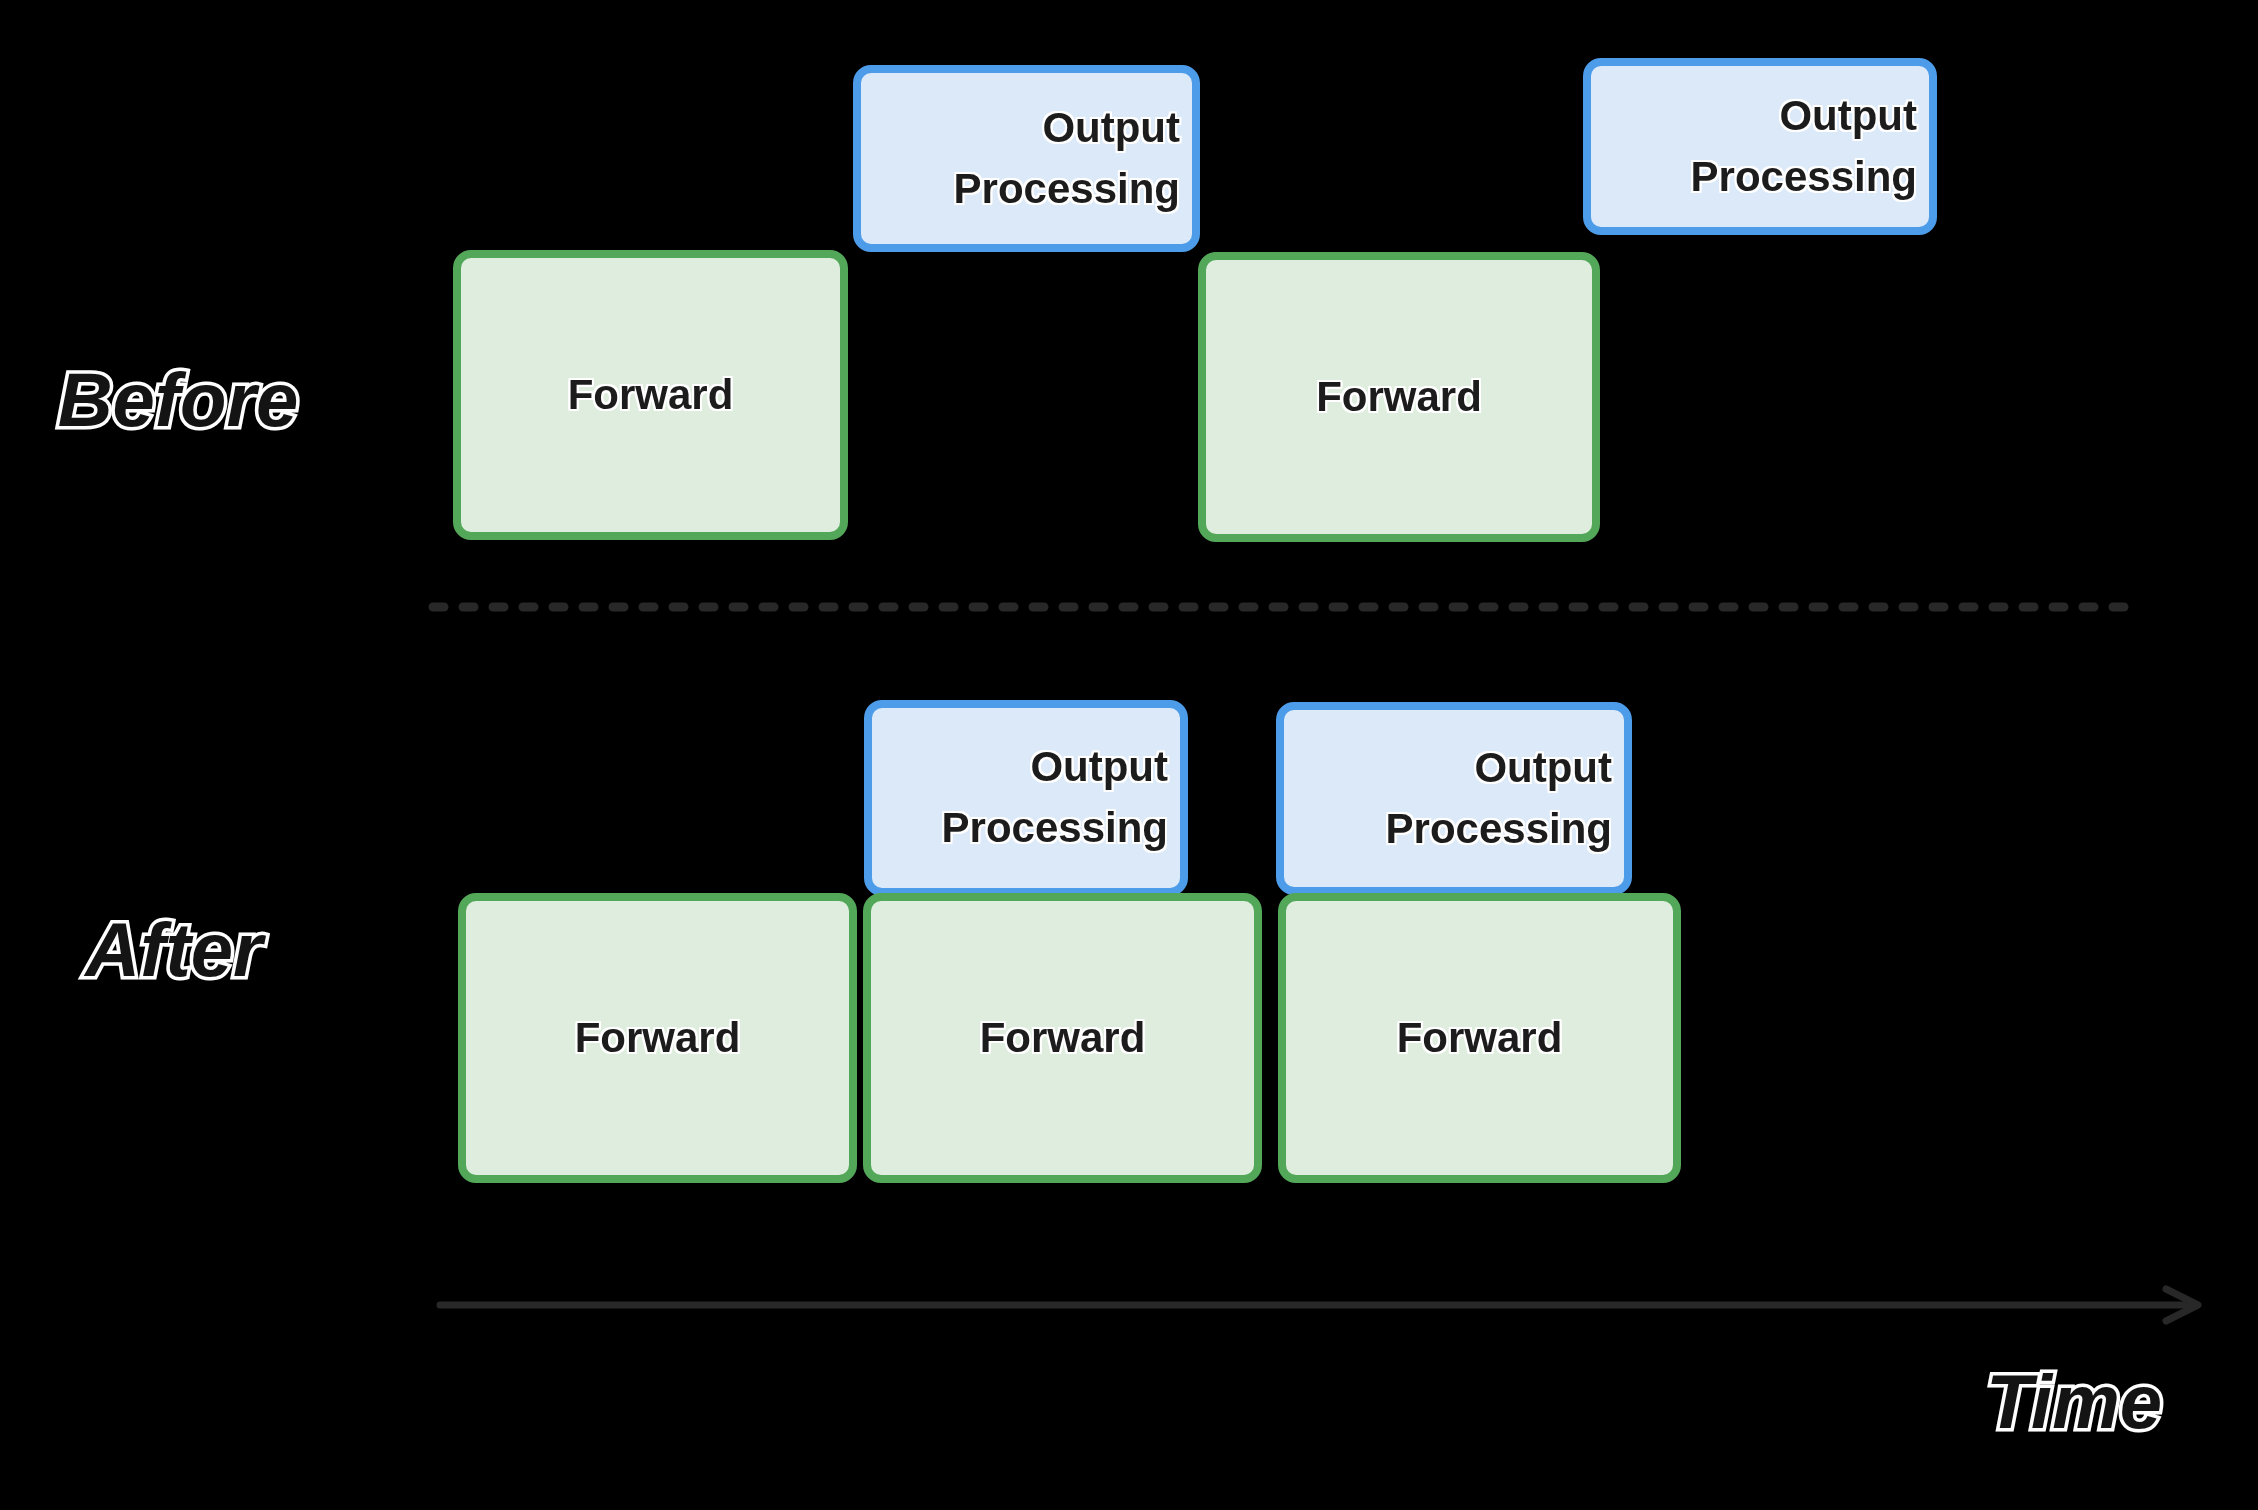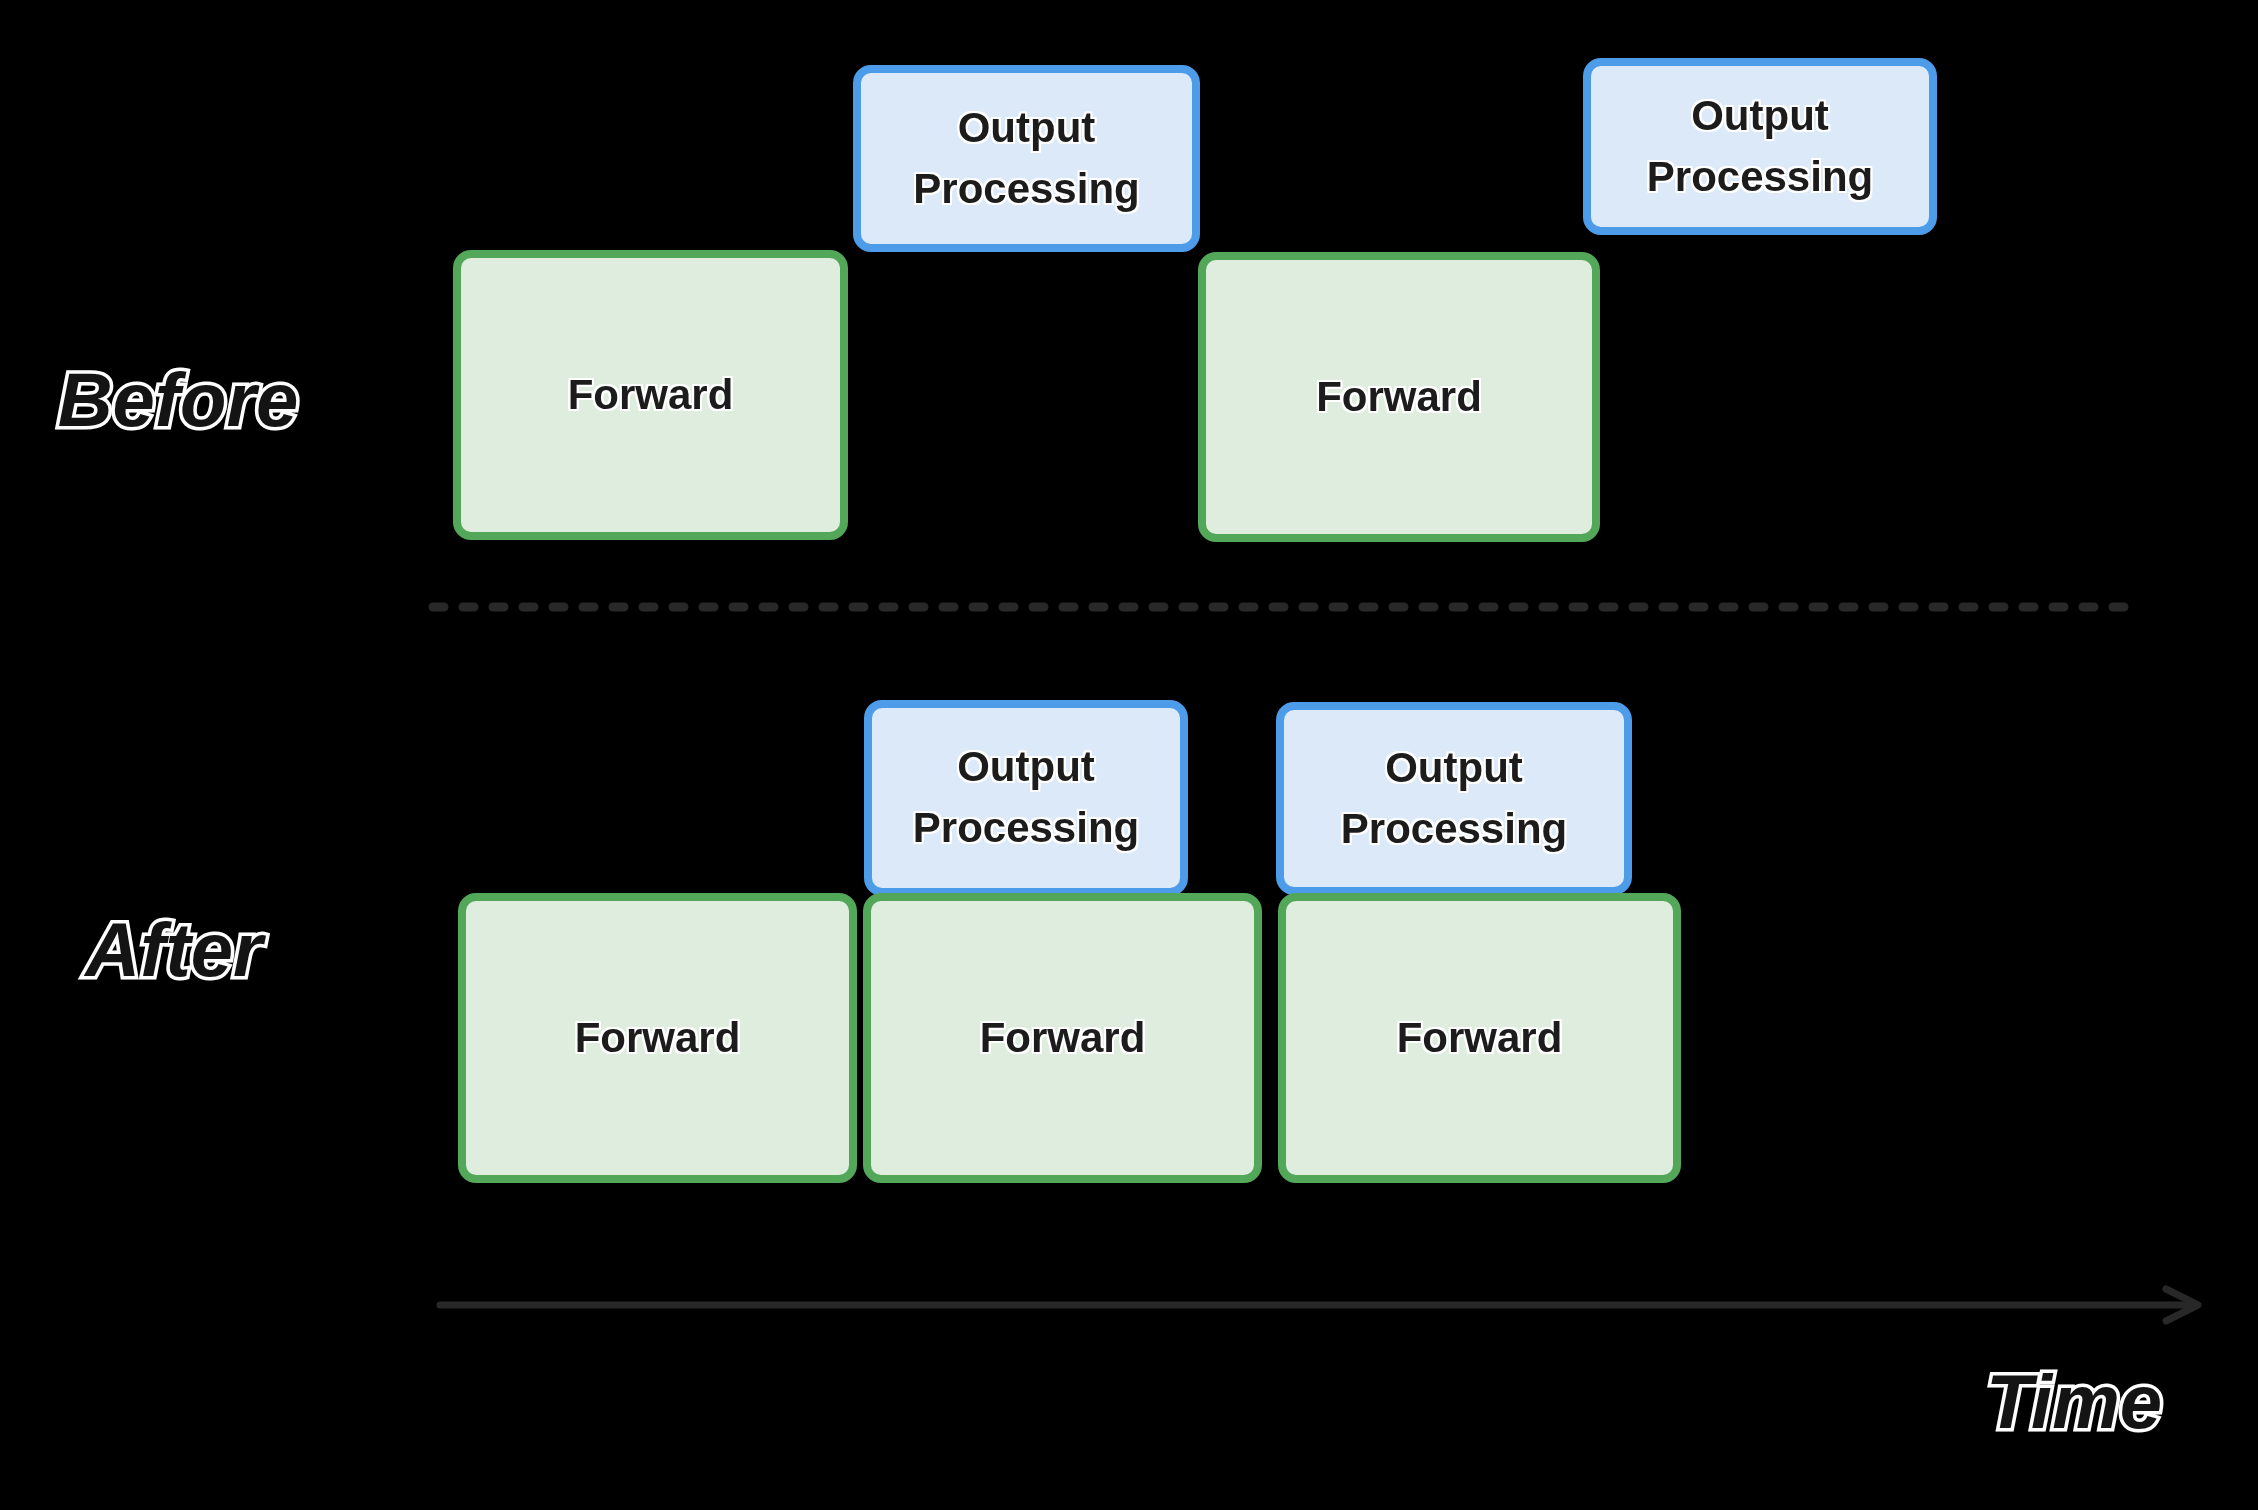--- a/index.html
+++ b/index.html
@@ -38,25 +38,26 @@
   }
   .box.output{
     background:var(--blue-fill);
     border:8px solid var(--blue-border);
   }
   .box-label{
     font-size:42px;
     font-weight:700;
     line-height:1.45;
     color:var(--box-text);
-    padding:0 30px;
+    padding:0 12px;
     text-shadow:
       -2px -2px 0 var(--label-outline), 0 -2px 0 var(--label-outline), 2px -2px 0 var(--label-outline),
       -2px  0   0 var(--label-outline), 2px  0   0 var(--label-outline),
       -2px  2px 0 var(--label-outline), 0  2px 0 var(--label-outline), 2px  2px 0 var(--label-outline);
+    text-align: right;
   }
 
   
   .lane-label{
     position:absolute;
     text-align:center;
     font-size:76px;
     font-weight:700;
     line-height:1;
   }

